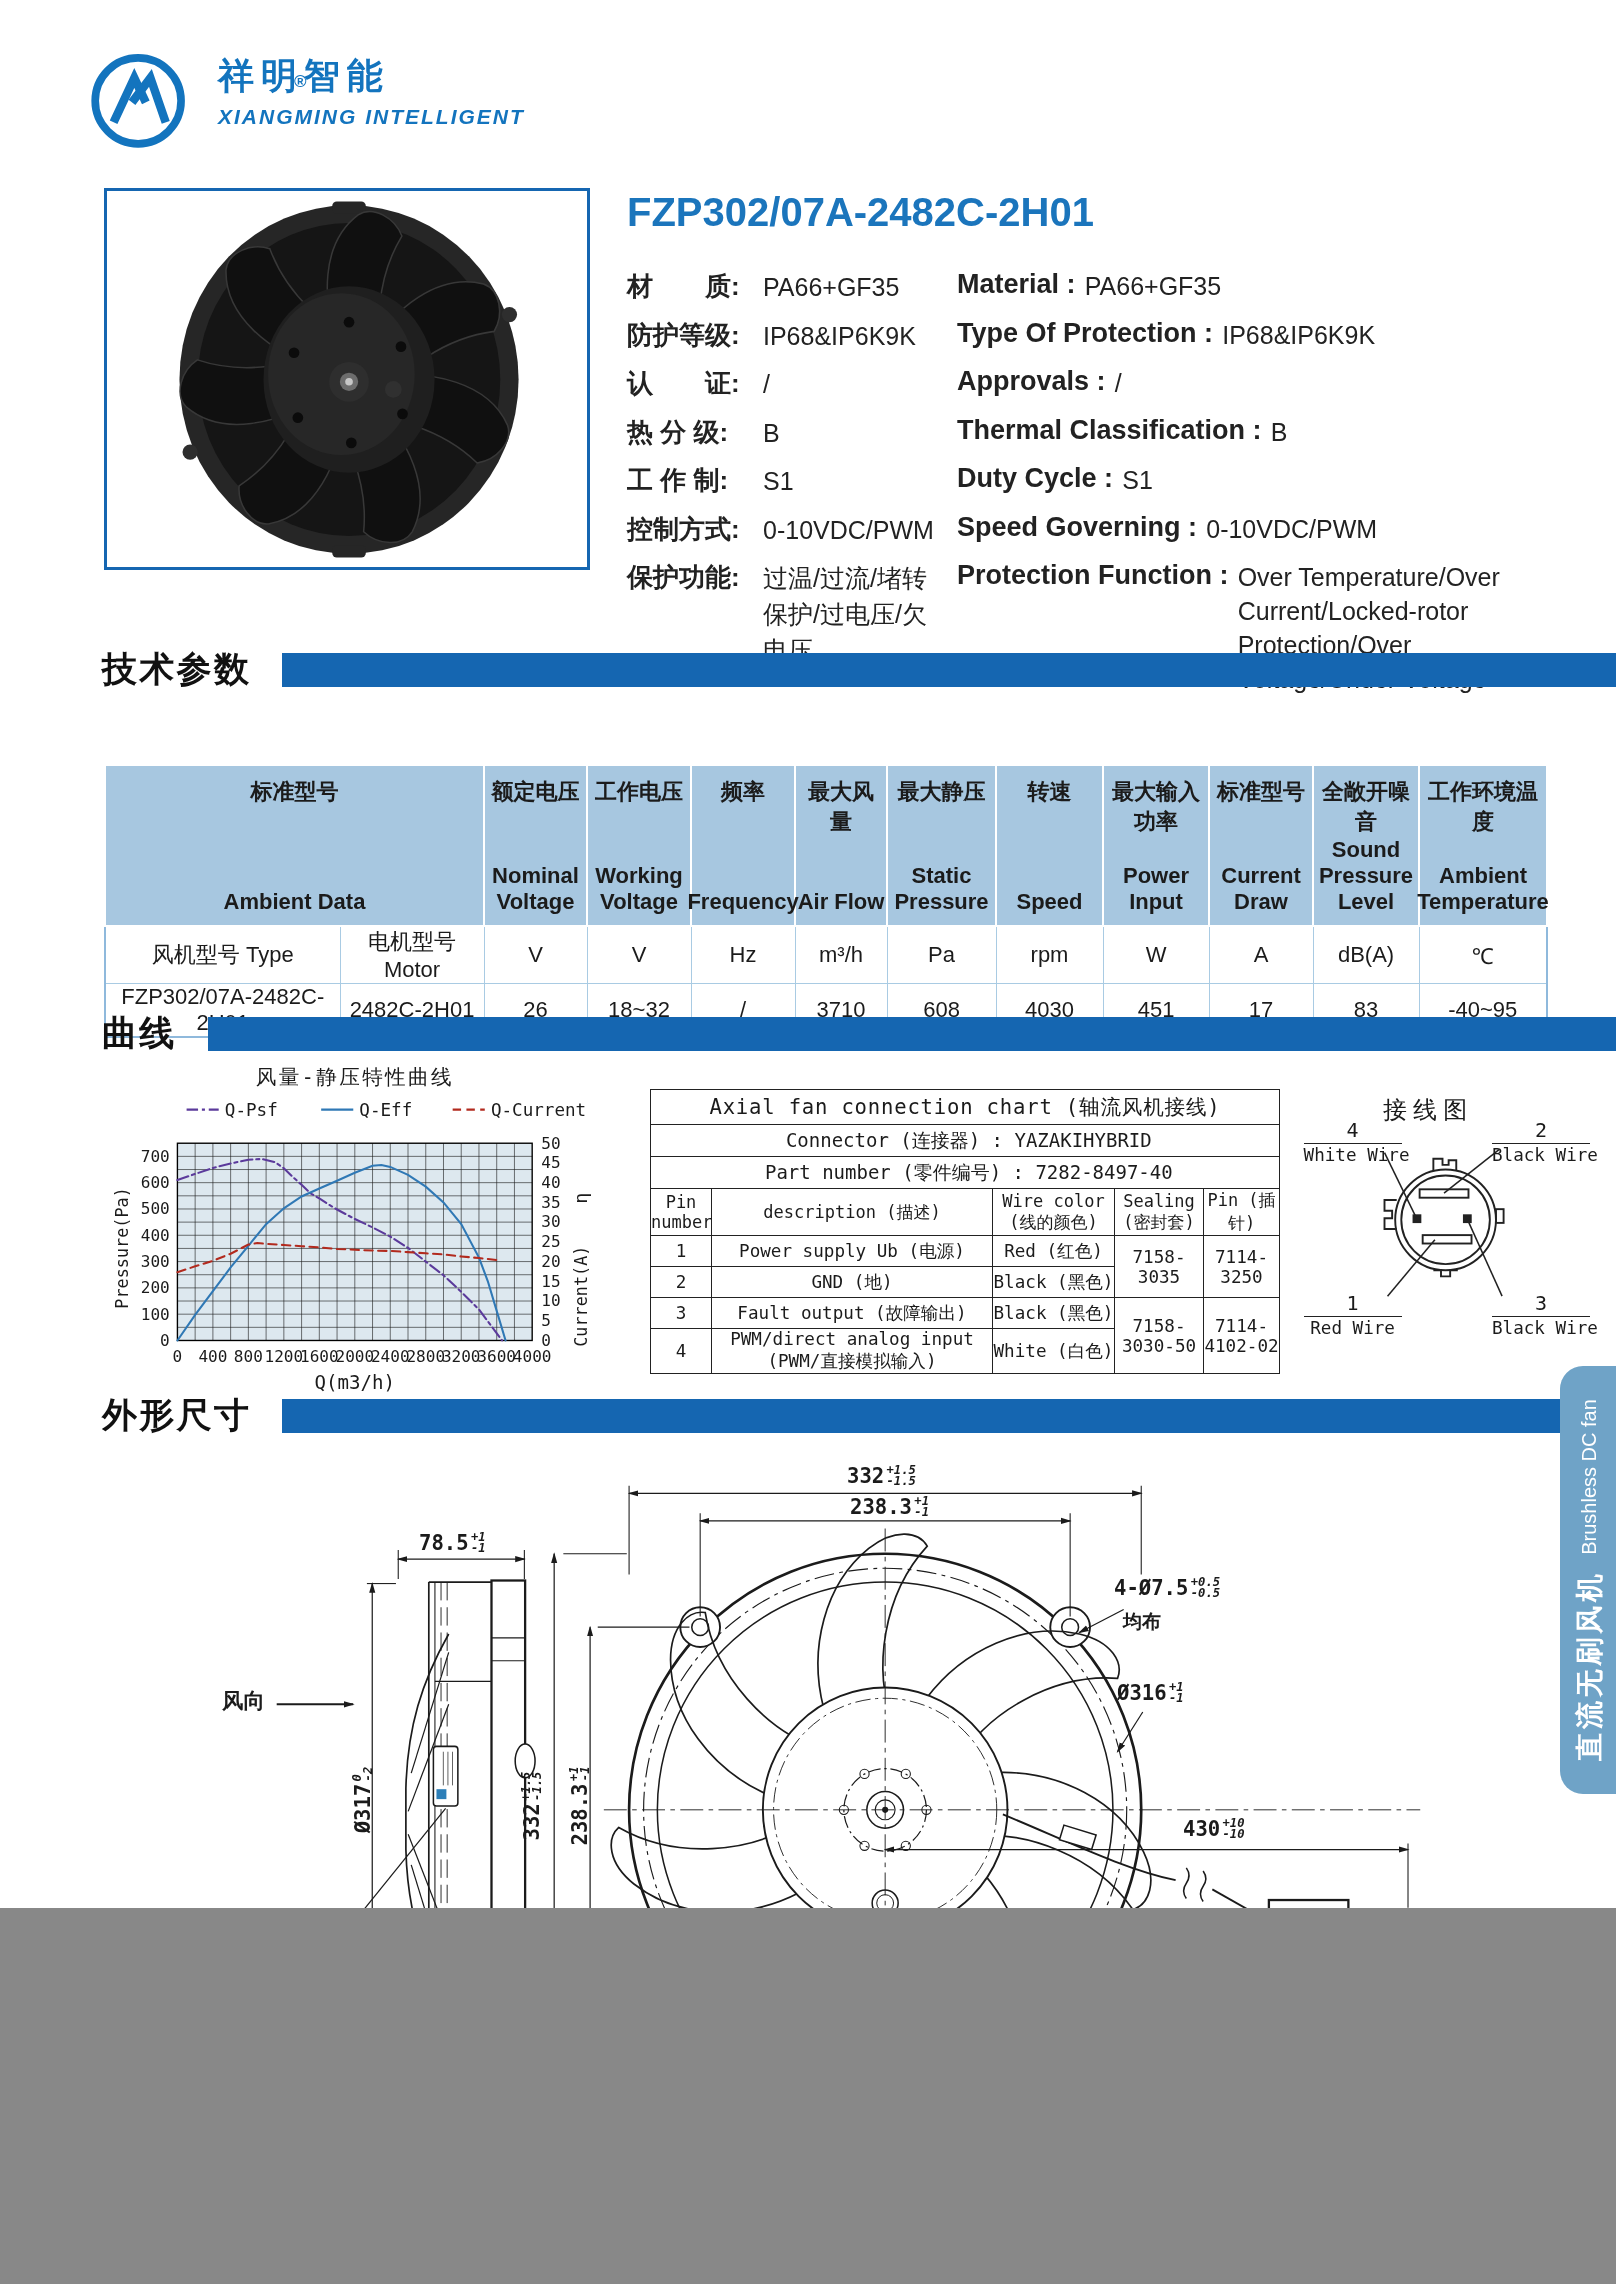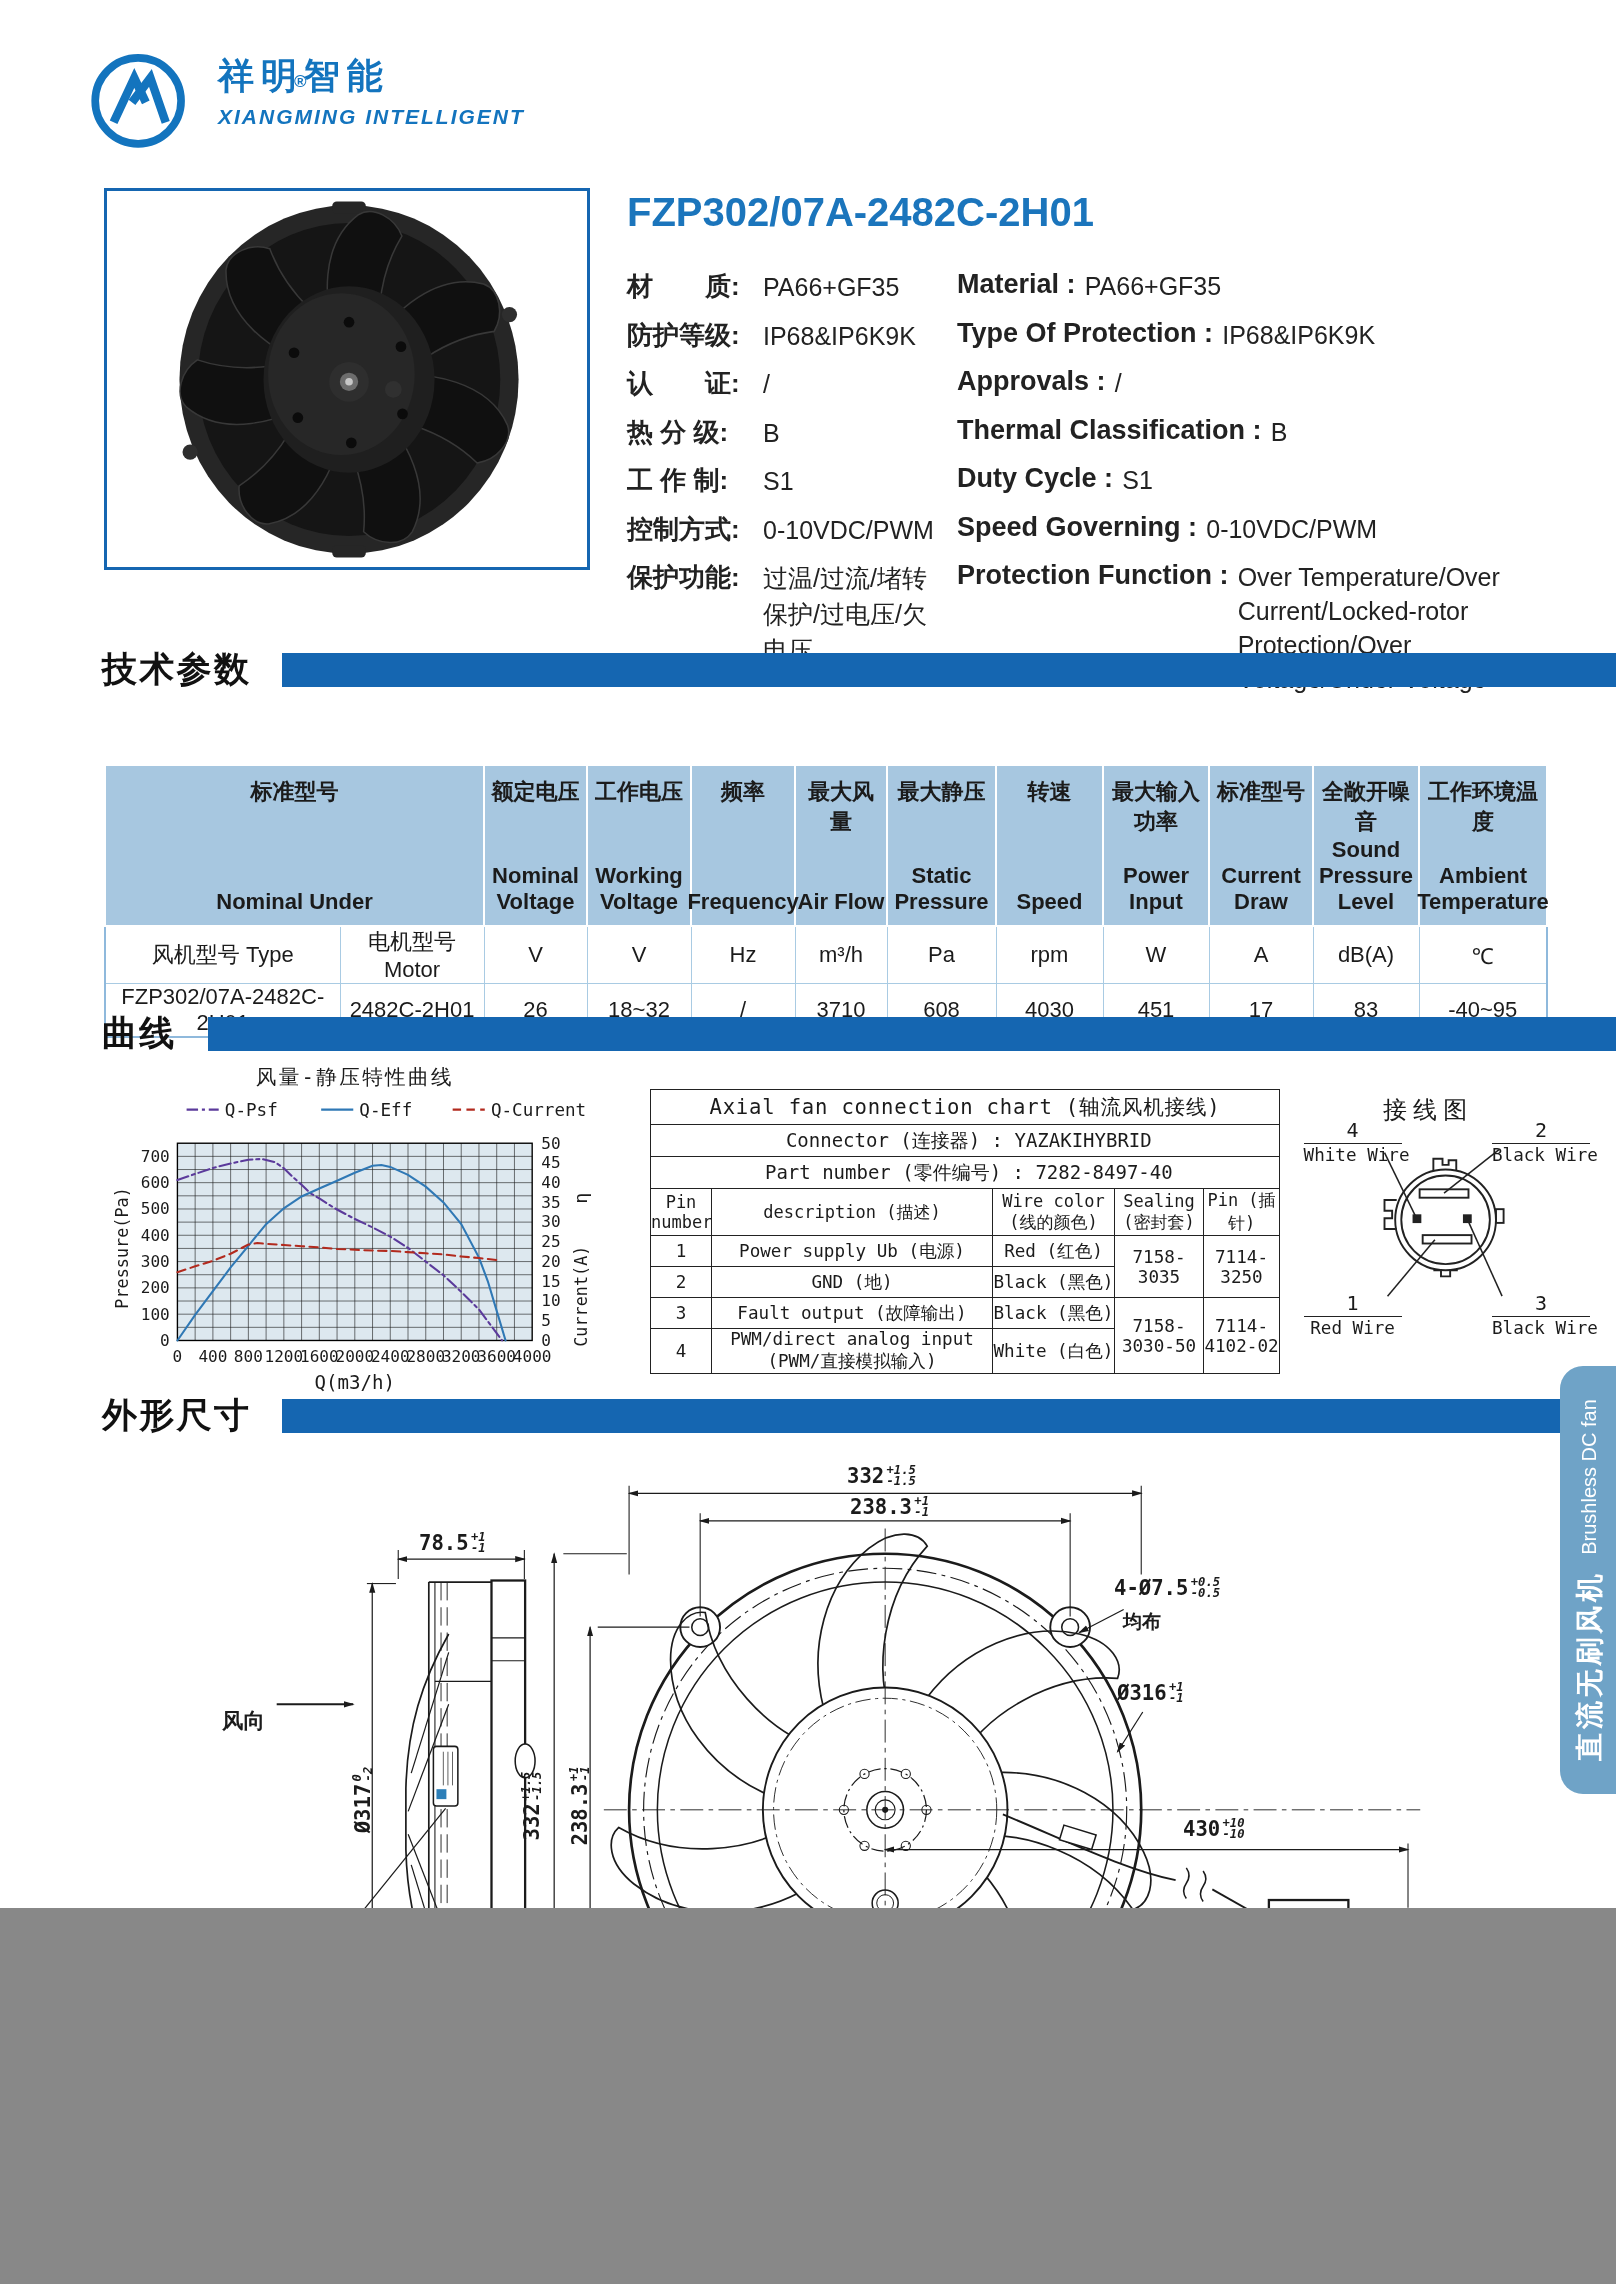--- a/index.html
+++ b/index.html
@@ -215,21 +215,21 @@
       <col style="width:106px">
         <col style="width:104px">
         <col style="width:106px">
         <col style="width:128px">
     </colgroup>
     <tbody>
         <tr class="h1">
       <th colspan="2">
             <div class="th-flex">
               <span>标准型号</span>
-              <span class="en">Nominal Under</span>
+              <span class="en">Ambient Data</span>
             </div>
           </th>
       <th>
             <div class="th-flex">
               <span>额定电压</span>
               <span class="en">Nominal Voltage</span>
             </div>
           </th>
       <th>
             <div class="th-flex">
@@ -684,21 +684,21 @@
           <i>-1</i>
         </span>
     </div>
     <div class="dimlab" style="left:1076px; top:365px;">
       <span>430</span>
         <span class="tol">
           <i>+10</i>
           <i>-10</i>
         </span>
     </div>
-    <div class="cn-note" style="left:115px; top:234px; font-size:21.4px;margin-top:20px;">风向</div>
+    <div class="cn-note" style="left:115px; top:234px; font-size:21.4px;">风向</div>
     <div class="cn-note" style="left:113px; top:462px; width:222px;">铭牌粘贴在引出线对面位置</div>
   </div>
 
   <div class="side-tab">
     <div class="side-tab-inner">
       <span class="side-tab-cn">直流无刷风机</span>
       <span class="side-tab-en">Brushless DC fan</span>
     </div>
   </div>
 

